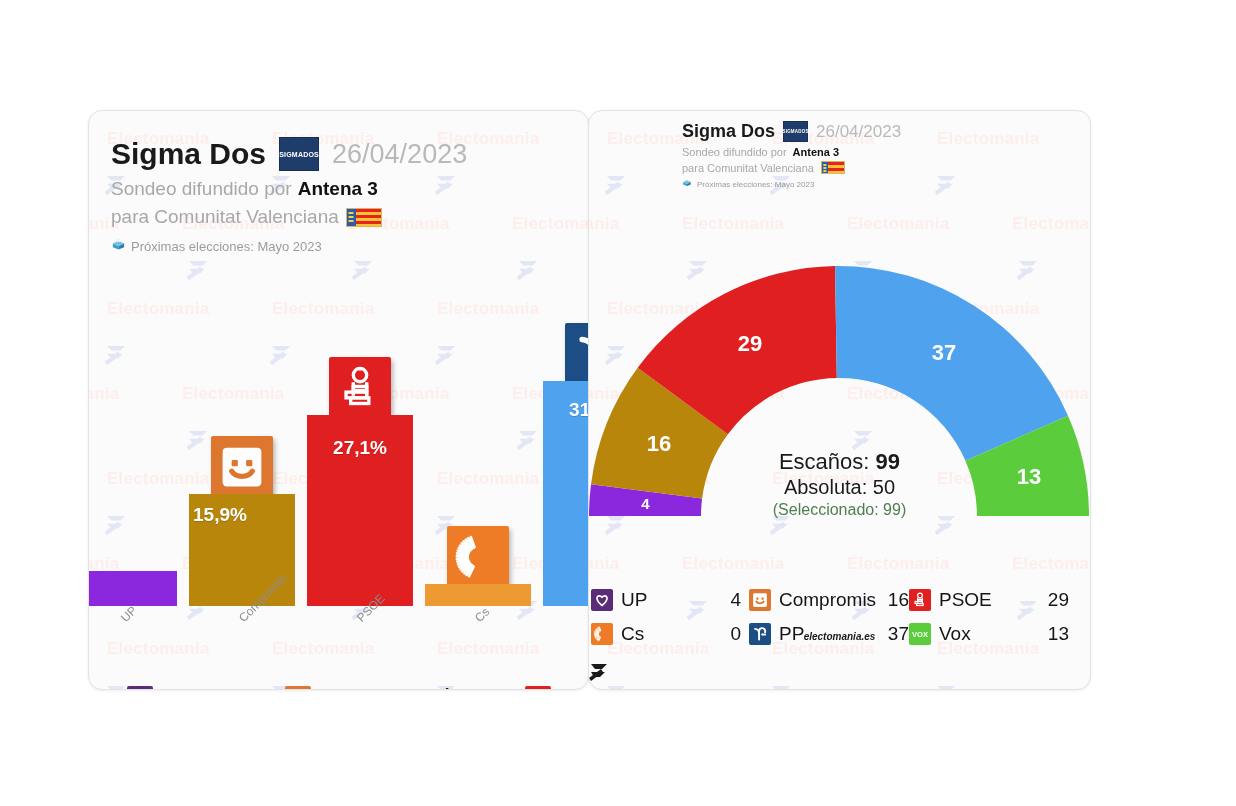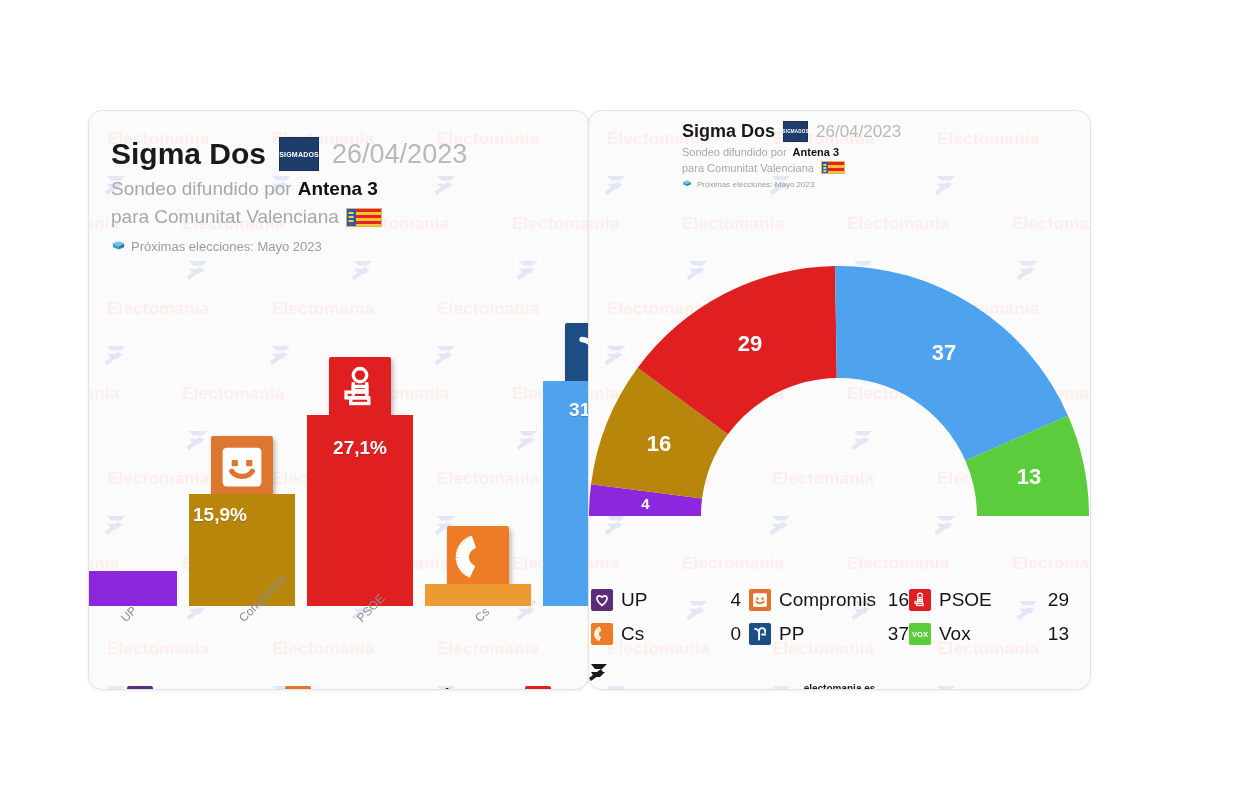--- a/index.html
+++ b/index.html
@@ -981,20 +981,33 @@
               <path d="M479.03 149.77 A250 250 0 0 1 500.00 250.00 L388.00 250.00 A138 138 0 0 0 376.42 194.67 Z" fill="#5BCC3C"></path>
               <text class="arcnum" x="56.4" y="237.7" font-size="15">4</text>
               <text class="arcnum" x="69.9" y="177.9" font-size="22">16</text>
               <text class="arcnum" x="161.1" y="77.6" font-size="22">29</text>
               <text class="arcnum" x="354.9" y="86.8" font-size="22">37</text>
               <text class="arcnum" x="439.9" y="210.3" font-size="22">13</text>
             </g>
           </svg>
         </div>
 
+      <div class="center-txt" style="top:338px;">
+        <div class="l1">
+          <span>Escaños:</span>
+          <b>99</b>
+        </div>
+        <div class="l2">
+          <span>Absoluta:</span>
+          <span>50</span>
+        </div>
+        <div class="l3">
+          <span>(Seleccionado: </span><span>99</span><span>)</span>
+        </div>
+      </div>
 
       <div id="seat-legend" style="position:absolute;left:0;top:478px;width:501px;height:90px;">
           <div class="seatrow" style="left:2px;top:0px;width:150px;">
             <span class="ricon">
               <svg width="22" height="22" viewBox="0 0 24 24">
                 <rect width="24" height="24" fill="#5B2C77"></rect>
                 <path d="M12 18 C5 13 5.5 7.5 9 7.5 C10.8 7.5 12 9 12 9 C12 9 13.2 7.5 15 7.5 C18.5 7.5 19 13 12 18Z" fill="none" stroke="#fff" stroke-width="1.8"></path>
               </svg>
             </span>
             <span class="sname">UP</span>
@@ -1085,18 +1098,18 @@
         </div>
 
       <div class="emlogo" style="left:-4px;top:545px;">
         <svg width="30" height="30" viewBox="0 0 30 30">
           <path d="M6 8 L22 8 L17 13 L10 13 Z" fill="#1a1a1a"></path>
           <path d="M6 16 L20 16 L15 21 L9 21 Z" fill="#1a1a1a"></path>
           <path d="M4 22 L16 13 L18 16 L6 25 Z" fill="#1a1a1a"></path>
         </svg>
       </div>
 
-      <div class="footer" style="top:572px;">
+      <div class="footer" style="top:520px;font-style:italic;">
         <div class="f1">electomania.es</div>
       </div>
     </div>
   </div>
 </div>
 
 </body></html>

